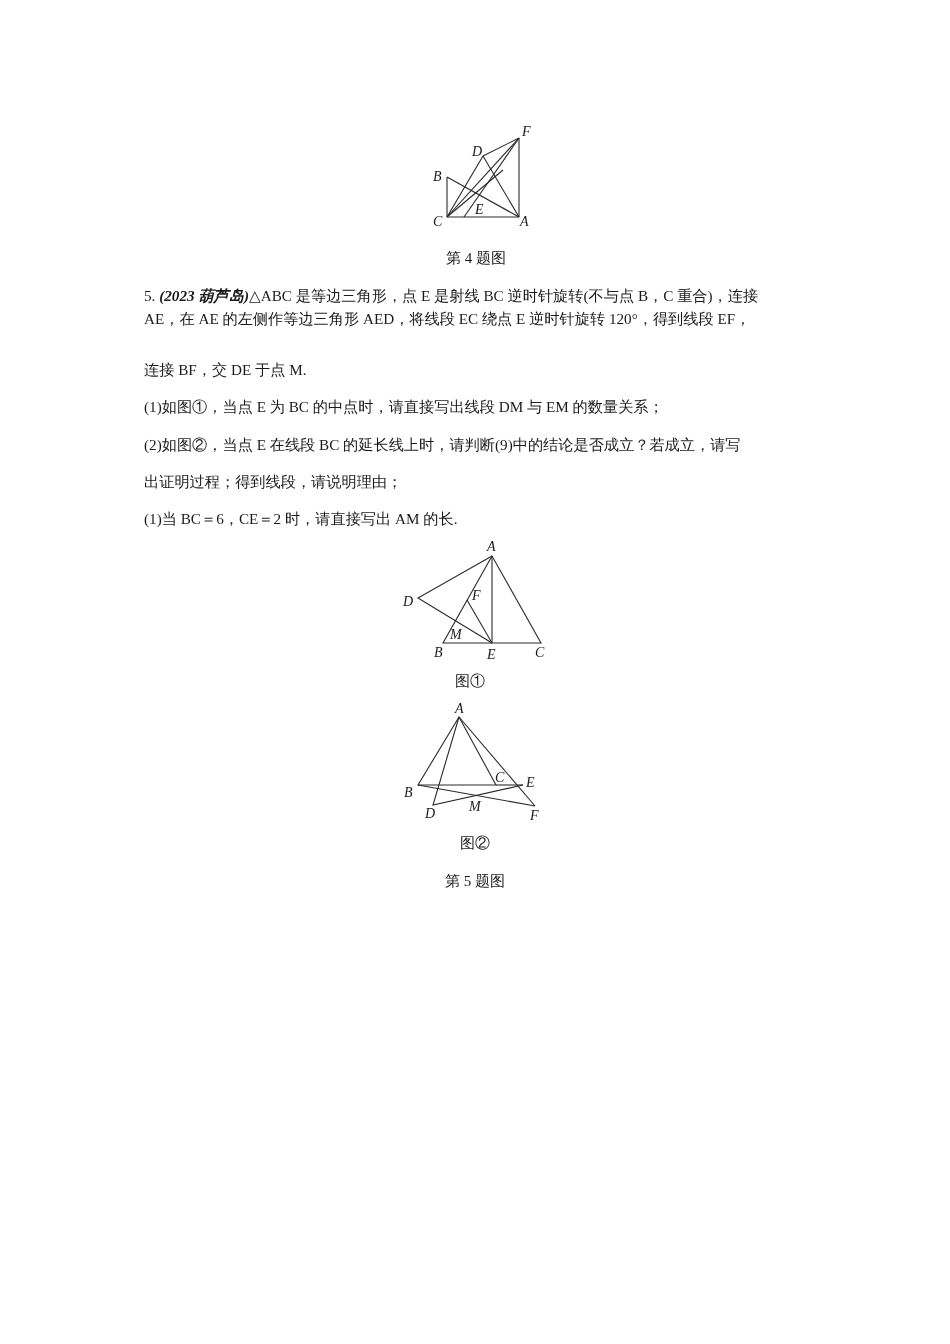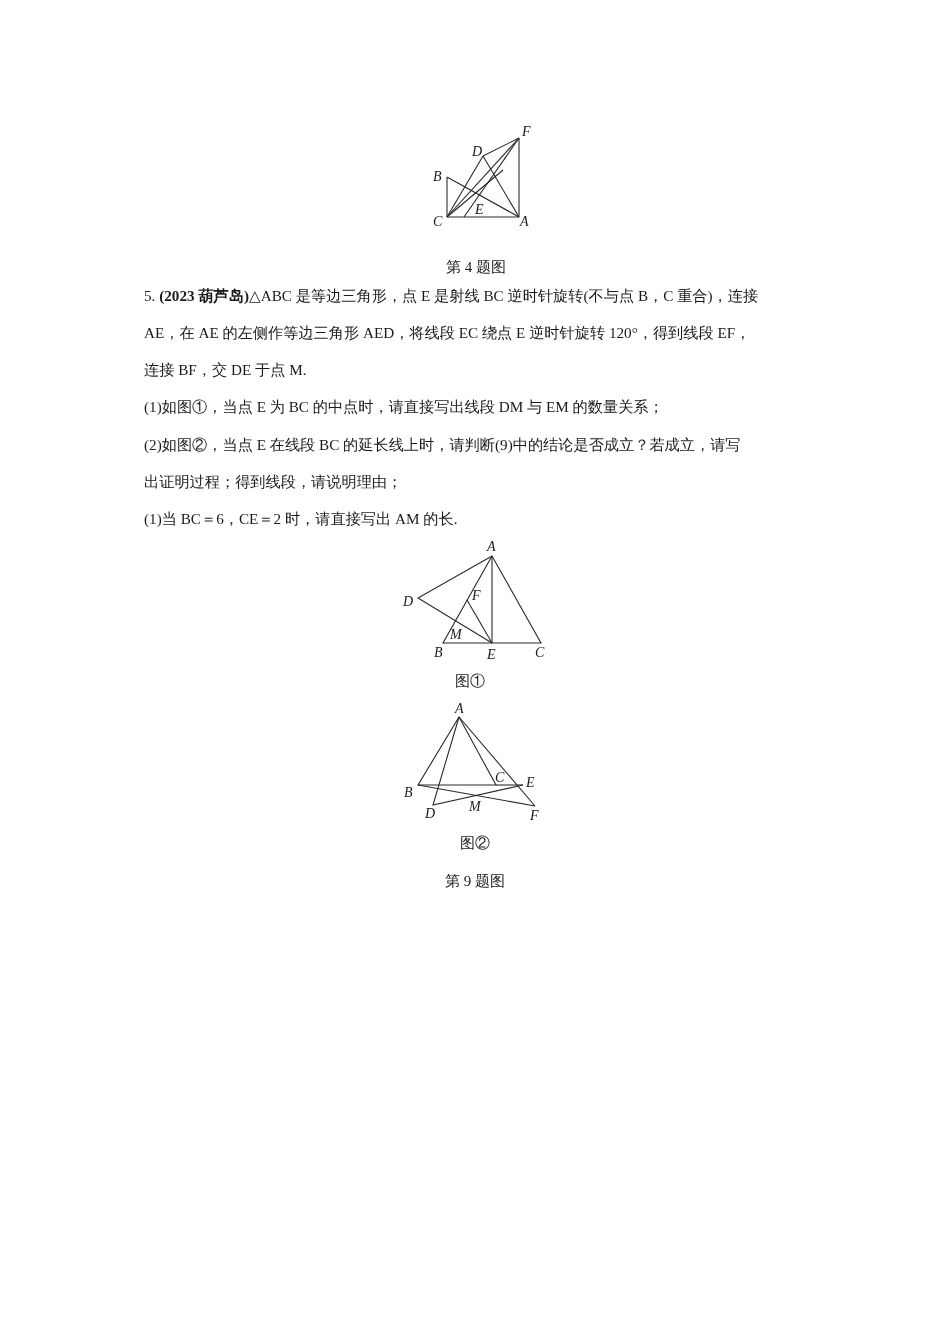--- a/index.html
+++ b/index.html
@@ -3,21 +3,21 @@
 <meta charset="utf-8">
 <style>
   html, body { margin:0; padding:0; background:#ffffff; }
   body { width:950px; height:1344px; position:relative; overflow:hidden;
          font-family:"Liberation Serif", "DejaVu Serif", serif; color:#1a1a1a; }
   .fig { position:absolute; }
   .caption { position:absolute; font-size:15px; text-align:center; width:200px; margin-left:-100px; white-space:nowrap; }
   .line { position:absolute; left:144px; font-size:15.2px; white-space:nowrap; line-height:20px; }
   .lbl { font-family:"Liberation Serif", serif; font-style:italic; font-size:14px; fill:#1a1a1a; }
   svg line, svg polyline, svg polygon { stroke:#2a2a2a; stroke-width:1.1; fill:none; }
-  b.src { font-weight:bold; }
+  b.src { font-weight:bold;font-style:italic; }
 </style>
 </head>
 <body>
 
 <svg class="fig" style="left:0;top:0" width="950" height="240">
   <line x1="447" y1="217" x2="519" y2="217"></line>
   <line x1="447" y1="217" x2="447" y2="177"></line>
   <line x1="447" y1="177" x2="519" y2="217"></line>
   <line x1="519" y1="217" x2="519" y2="138"></line>
   <line x1="447" y1="217" x2="483" y2="156"></line>
@@ -26,27 +26,27 @@
   <line x1="447" y1="217" x2="519" y2="138"></line>
   <line x1="464" y1="217" x2="519" y2="138"></line>
   <line x1="447" y1="217" x2="503" y2="170"></line>
   <text class="lbl" x="433" y="181">B</text>
   <text class="lbl" x="433" y="226">C</text>
   <text class="lbl" x="472" y="156">D</text>
   <text class="lbl" x="475" y="214">E</text>
   <text class="lbl" x="522" y="136">F</text>
   <text class="lbl" x="520" y="226">A</text>
 </svg>
-<div class="caption" style="left:476px;top:258px">第 4 题图</div>
+<div class="caption" style="left:476px;top:249px">第 4 题图</div>
 
 <div class="line" style="top:286px">
   <span>5.</span>
   <b class="src">(2023 葫芦岛)</b><span>△ABC 是等边三角形，点 E 是射线 BC 逆时针旋转(不与点 B，C 重合)，连接</span>
 </div>
-<div class="line" style="top:323px">AE，在 AE 的左侧作等边三角形 AED，将线段 EC 绕点 E 逆时针旋转 120°，得到线段 EF，</div>
+<div class="line" style="top:309px">AE，在 AE 的左侧作等边三角形 AED，将线段 EC 绕点 E 逆时针旋转 120°，得到线段 EF，</div>
 <div class="line" style="top:360px">连接 BF，交 DE 于点 M.</div>
 <div class="line" style="top:397px">(1)如图①，当点 E 为 BC 的中点时，请直接写出线段 DM 与 EM 的数量关系；</div>
 <div class="line" style="top:435px">(2)如图②，当点 E 在线段 BC 的延长线上时，请判断(9)中的结论是否成立？若成立，请写</div>
 <div class="line" style="top:472px">出证明过程；得到线段，请说明理由；</div>
 <div class="line" style="top:509px">(1)当 BC＝6，CE＝2 时，请直接写出 AM 的长.</div>
 
 <svg class="fig" style="left:0;top:530px" width="950" height="130">
   <g transform="translate(0,-530)">
     <polygon points="492,556 443,643 541,643"></polygon>
     <line x1="492" y1="556" x2="492" y2="643"></line>
@@ -73,13 +73,13 @@
     <text class="lbl" x="455" y="713">A</text>
     <text class="lbl" x="404" y="797">B</text>
     <text class="lbl" x="495" y="782">C</text>
     <text class="lbl" x="526" y="787">E</text>
     <text class="lbl" x="425" y="818">D</text>
     <text class="lbl" x="469" y="811">M</text>
     <text class="lbl" x="530" y="820">F</text>
   </g>
 </svg>
 <div class="caption" style="left:475px;top:834px">图②</div>
-<div class="caption" style="left:475px;top:872px">第 9 题图</div>
+<div class="caption" style="left:475px;top:872px">第 5 题图</div>
 
 </body></html>

